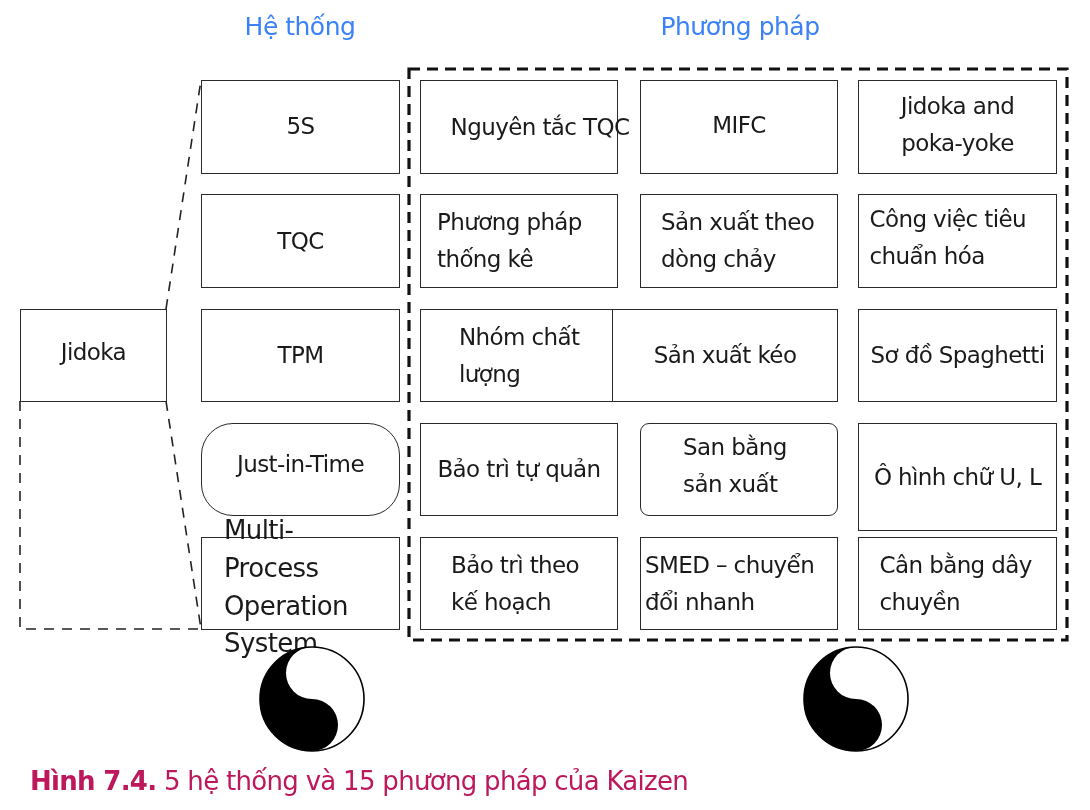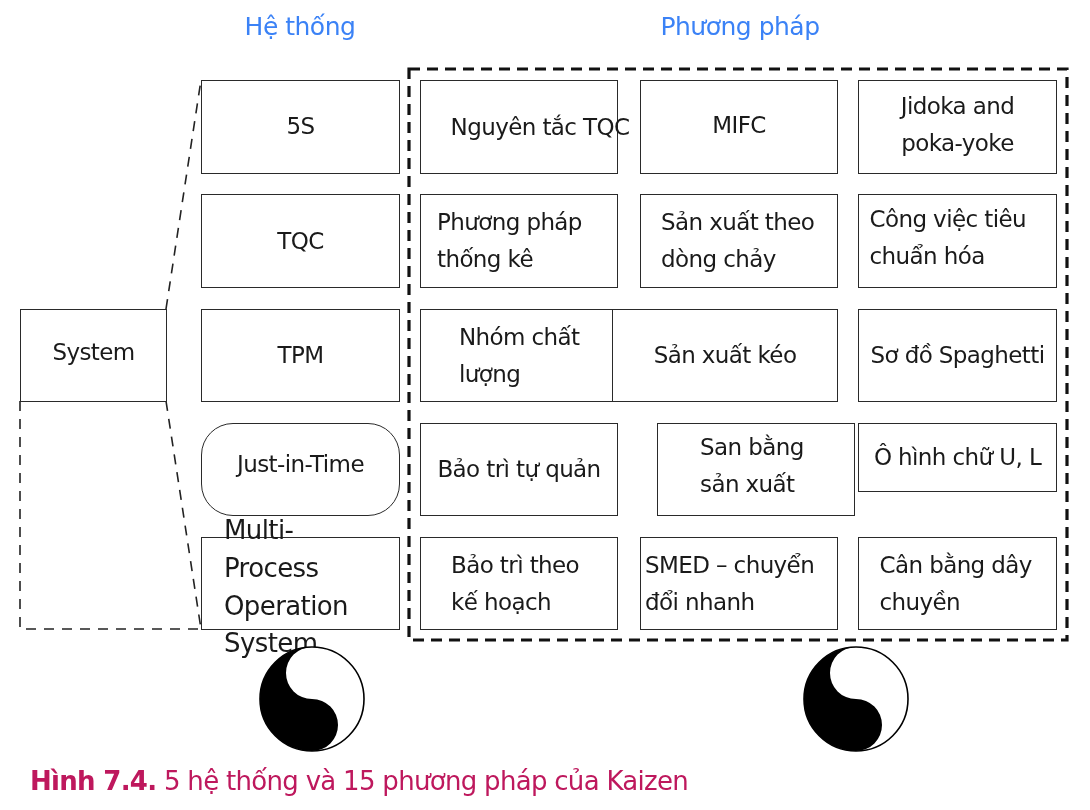--- a/index.html
+++ b/index.html
@@ -28,21 +28,21 @@
 <svg class="overlay" viewBox="0 0 1090 810">
   <g fill="none" stroke="#222" stroke-width="1.6" stroke-dasharray="10,8">
     <line x1="166" y1="309" x2="201" y2="80"></line>
     <line x1="166" y1="401" x2="201" y2="629"></line>
     <polyline points="20,401 20,629 201,629"></polyline>
   </g>
   <rect x="409" y="69" width="658" height="571" fill="none" stroke="#111" stroke-width="3.2" stroke-dasharray="11,7"></rect>
 </svg>
 
 <div class="box kaizen-box" style="left:20px; top:309px; width:147px; height:93px;">
-  <span style="margin-top:-6px;">System</span>
+  <span style="margin-top:-6px;">Jidoka</span>
 </div>
 
 <div class="box" style="left:201px; top:80px; width:199px; height:94px;">
   <span style="margin-top:-2px;">5S</span>
 </div>
 <div class="box" style="left:201px; top:194px; width:199px; height:94px;">
   <span>TQC</span>
 </div>
 <div class="box" style="left:201px; top:309px; width:199px; height:93px;">
   <span>TPM</span>
@@ -80,24 +80,24 @@
 <div class="box" style="left:612px; top:309px; width:226px; height:93px;">
   <span>Sản xuất kéo</span>
 </div>
 <div class="box" style="left:858px; top:309px; width:199px; height:93px;">
   <span style="white-space:nowrap;">Sơ đồ Spaghetti</span>
 </div>
 
 <div class="box" style="left:420px; top:423px; width:198px; height:93px;">
   <span style="white-space:nowrap;">Bảo trì tự quản</span>
 </div>
-<div class="box" style="left:657px; top:423px; width:198px; height:93px;">
+<div class="box" style="left:640px; top:423px; width:198px; height:93px;border-radius:9px;">
   <span style="width:130px; text-align:left; margin-left:18px; margin-top:-8px;">San bằng sản xuất</span>
 </div>
-<div class="box" style="left:858px; top:423px; width:199px; height:69px;">
+<div class="box" style="left:858px; top:423px; width:199px; height:108px;">
   <span style="white-space:nowrap;">Ô hình chữ U, L</span>
 </div>
 
 <div class="box" style="left:420px; top:537px; width:198px; height:93px;">
   <span style="width:150px; text-align:left; margin-left:14px;">Bảo trì theo kế hoạch</span>
 </div>
 <div class="box" style="left:640px; top:537px; width:198px; height:93px;">
   <span style="width:190px; text-align:left;">SMED – chuyển đổi nhanh</span>
 </div>
 <div class="box" style="left:858px; top:537px; width:199px; height:93px;">

